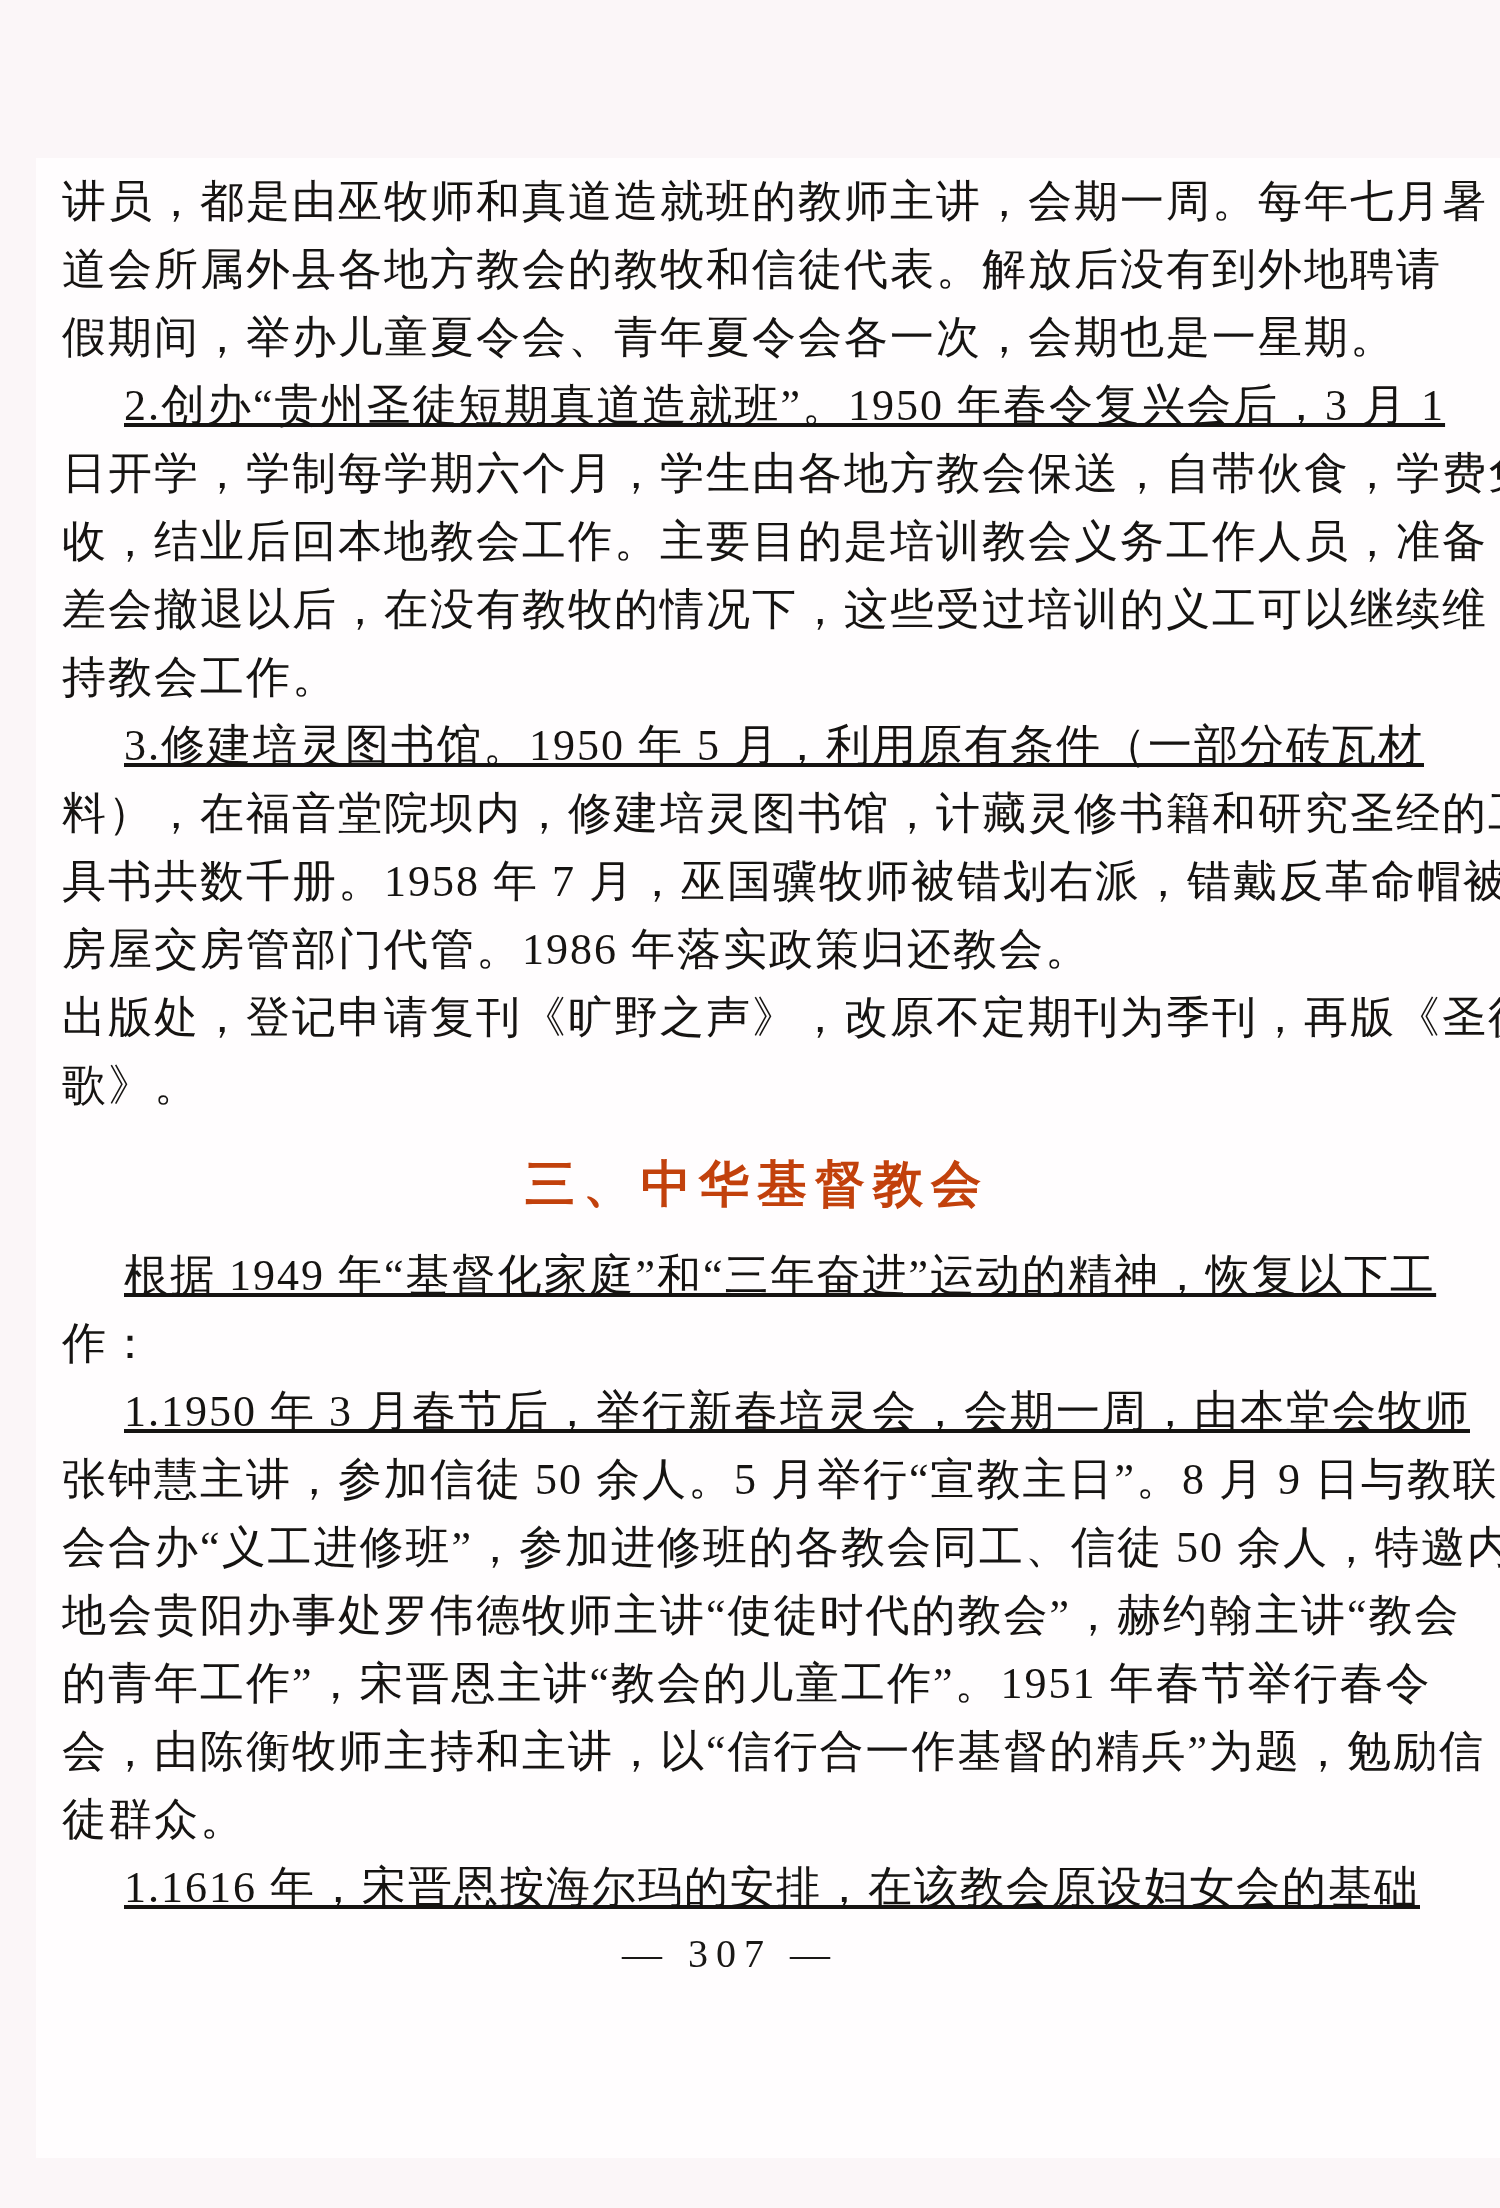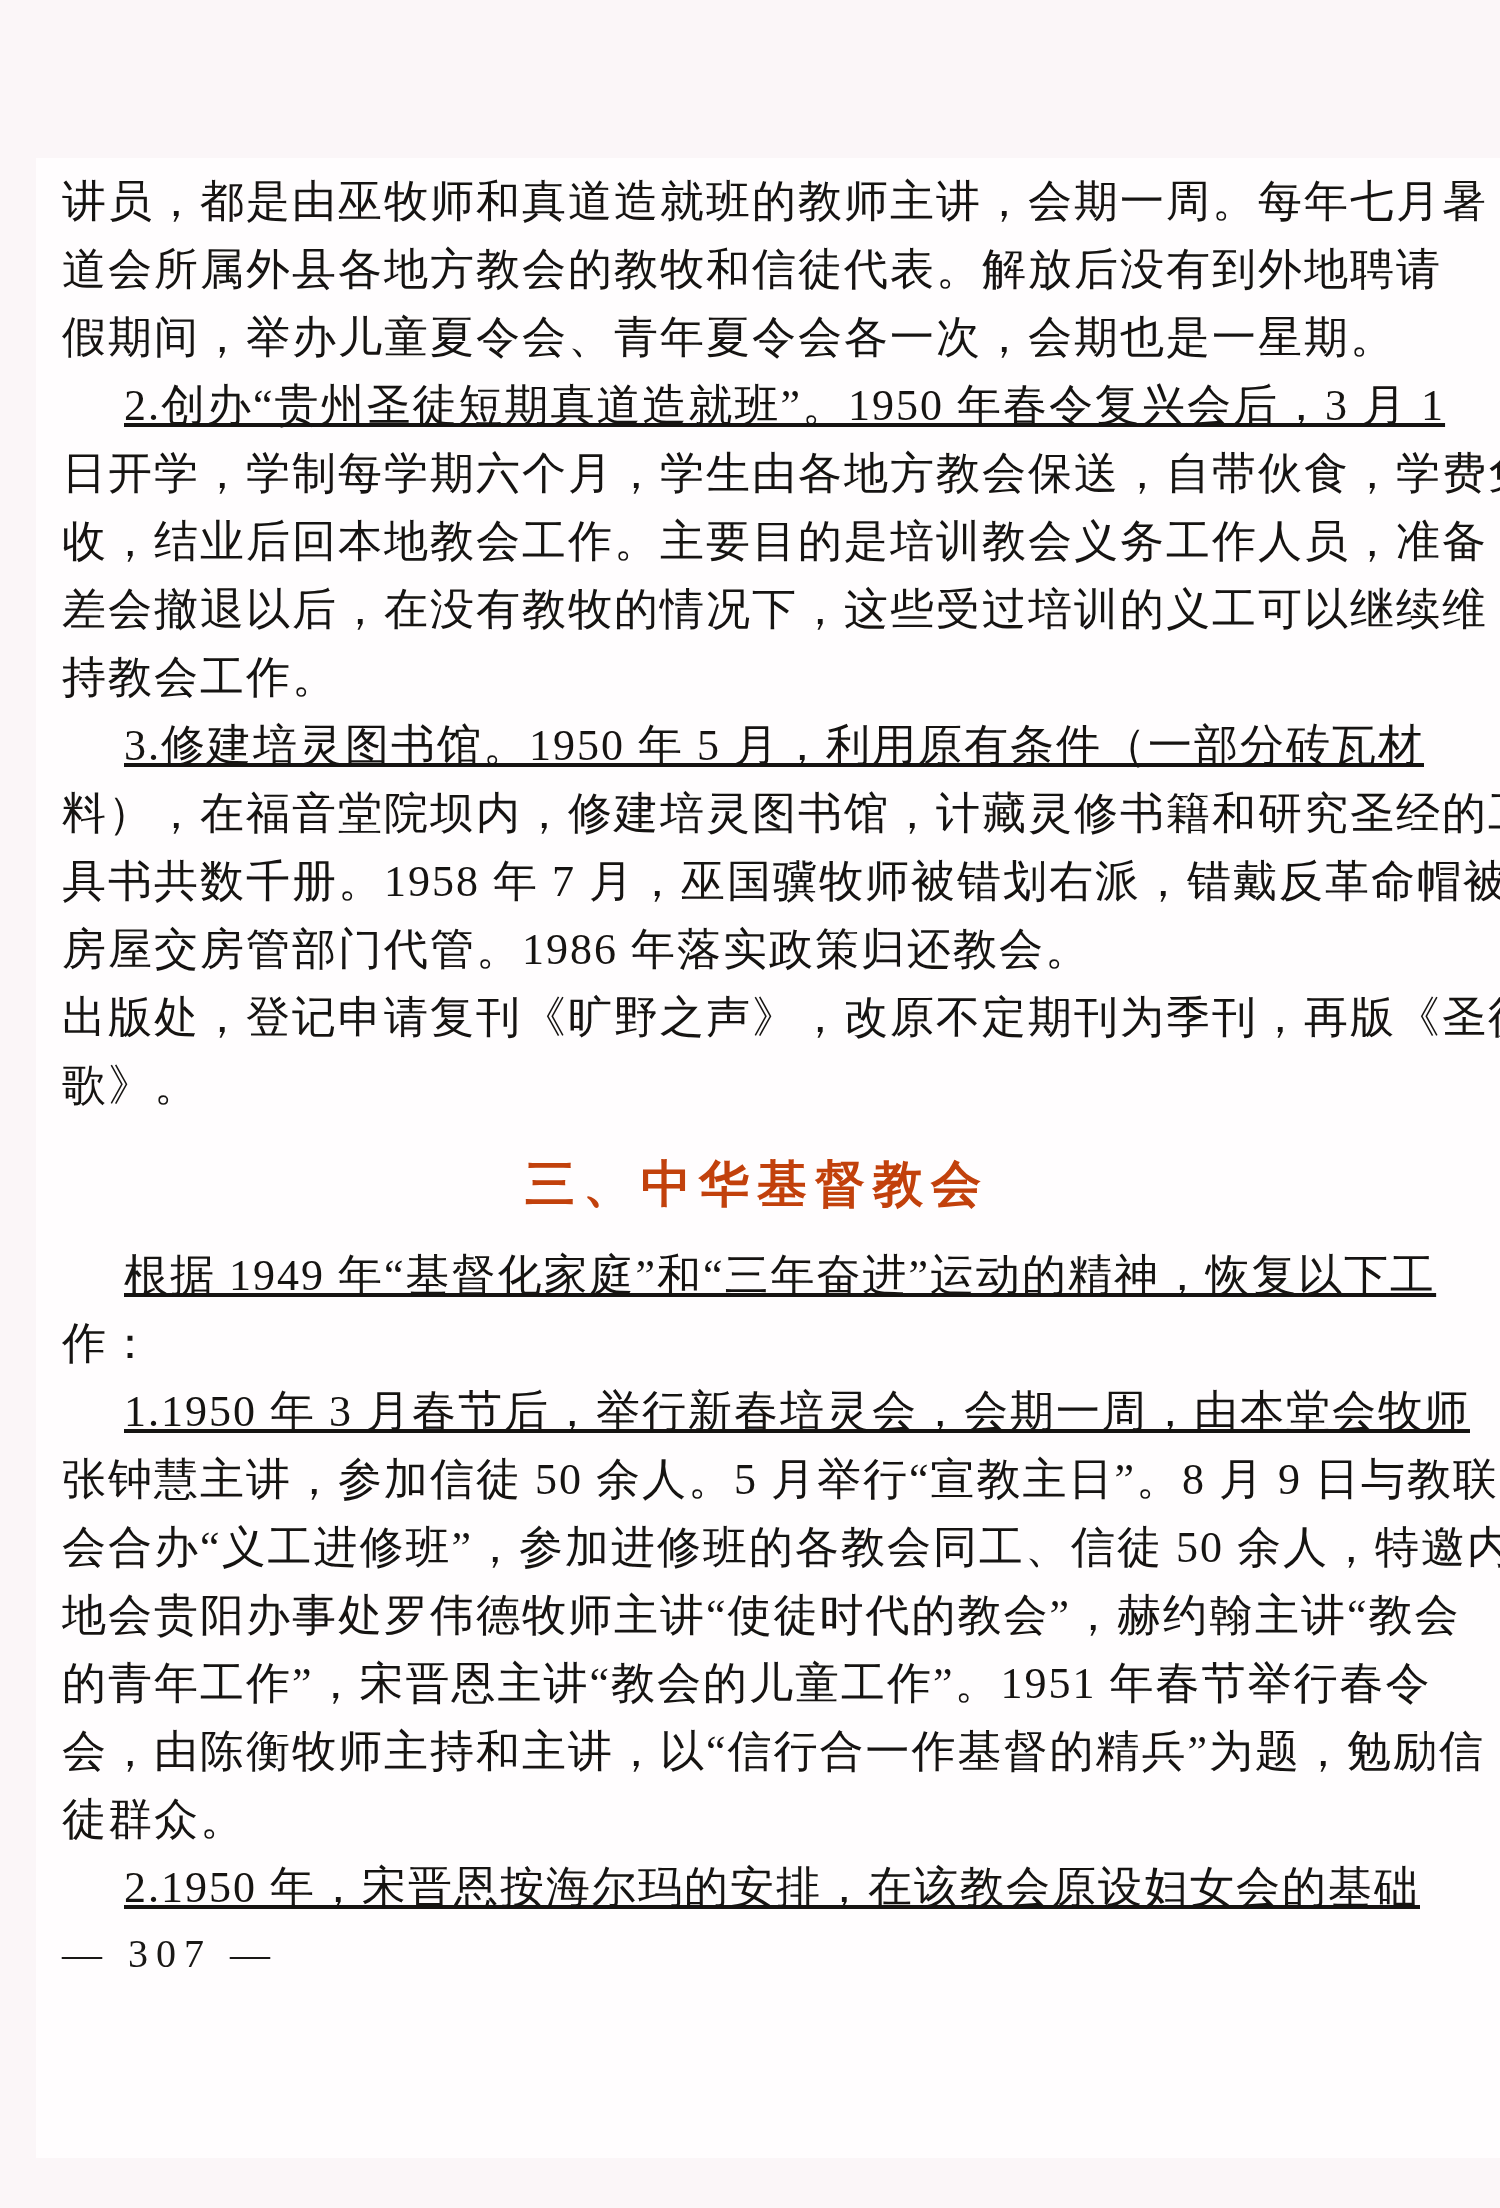--- a/index.html
+++ b/index.html
@@ -45,21 +45,21 @@
     font-family: "Liberation Sans", "DejaVu Sans", sans-serif;
     font-weight: 900;
     font-size: 50px;
     letter-spacing: 8px;
     color: #c2410c;
     margin: 0;
     padding: 36px 0 30px 0;
     line-height: 56px;
   }
   .page-number {
-    text-align: left;
+    text-align: center;
     padding-right: 54px;
     font-size: 40px;
     letter-spacing: 8px;
     color: #1a1816;
     line-height: 60px;
     margin-top: 2px;
   }
 </style>
 </head>
 <body>
@@ -86,16 +86,16 @@
 
   <div class="line indent">根据 1949 年“基督化家庭”和“三年奋进”运动的精神，恢复以下工</div>
   <div class="line">作：</div>
   <div class="line indent">1.1950 年 3 月春节后，举行新春培灵会，会期一周，由本堂会牧师</div>
   <div class="line">张钟慧主讲，参加信徒 50 余人。5 月举行“宣教主日”。8 月 9 日与教联</div>
   <div class="line">会合办“义工进修班”，参加进修班的各教会同工、信徒 50 余人，特邀内</div>
   <div class="line">地会贵阳办事处罗伟德牧师主讲“使徒时代的教会”，赫约翰主讲“教会</div>
   <div class="line">的青年工作”，宋晋恩主讲“教会的儿童工作”。1951 年春节举行春令</div>
   <div class="line">会，由陈衡牧师主持和主讲，以“信行合一作基督的精兵”为题，勉励信</div>
   <div class="line">徒群众。</div>
-  <div class="line indent">2.1950 年，宋晋恩按海尔玛的安排，在该教会原设妇女会的基础</div>
+  <div class="line indent">1.1616 年，宋晋恩按海尔玛的安排，在该教会原设妇女会的基础</div>
 
   <div class="page-number">— 307 —</div>
 </div>
 
 </body></html>

